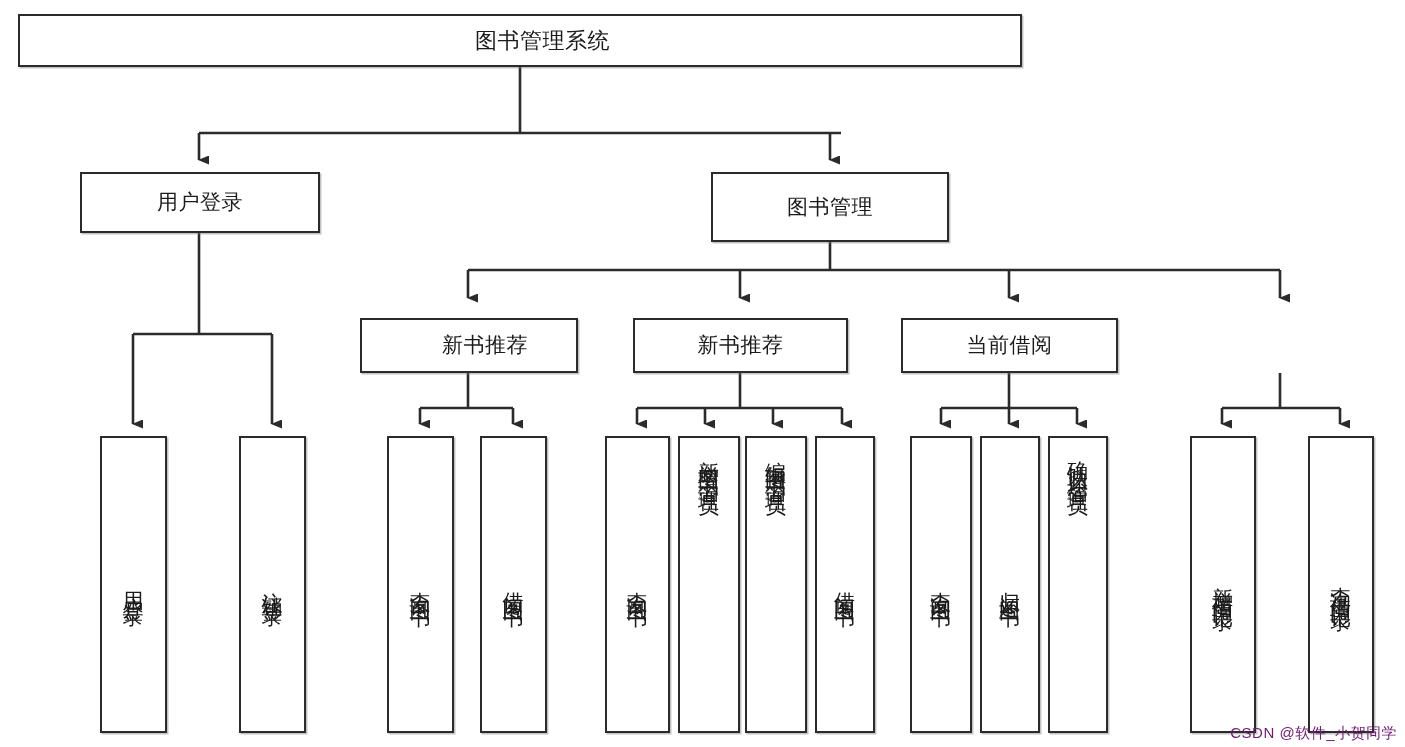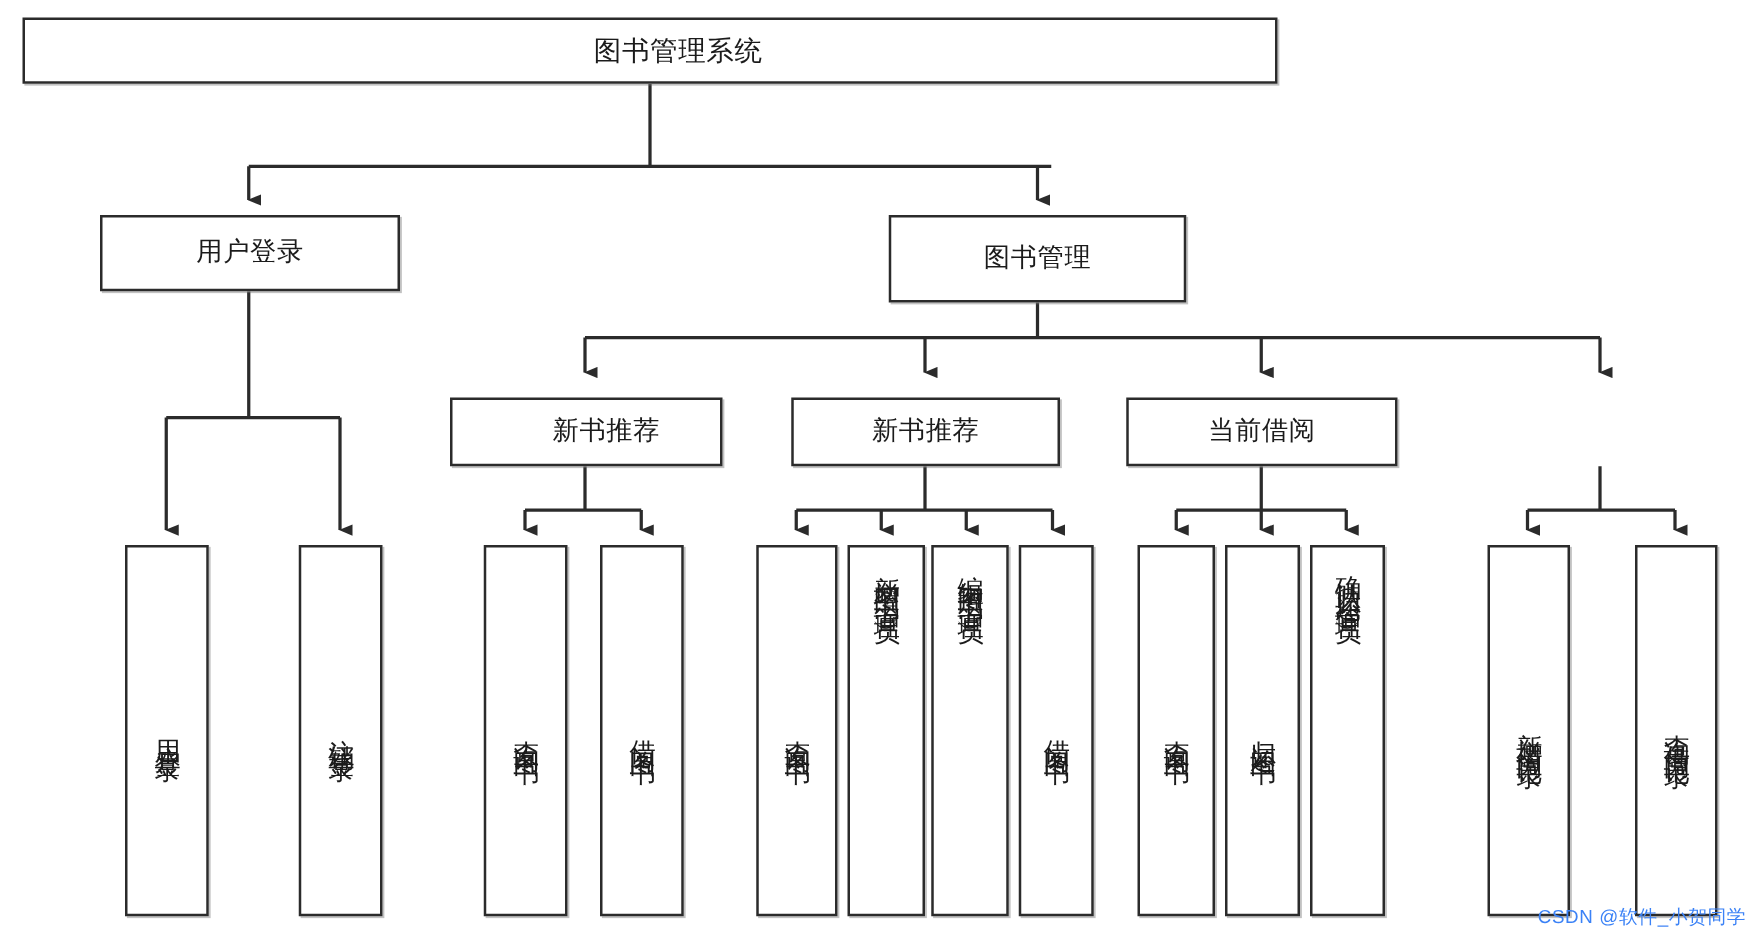--- a/index.html
+++ b/index.html
@@ -66,21 +66,21 @@
     max-height: 100%;
   }
   .node.vert.align-top {
     align-items: flex-start;
   }
   #watermark {
     position: absolute;
     right: 8px;
     bottom: 4px;
     font-size: 15px;
-    color: #3b82f6;
+    color: #701a75;
     letter-spacing: 0.5px;
     user-select: none;
   }
 </style>
 </head>
 <body>
 
 <div id="diagram-canvas">
 
   <svg id="edge-layer" viewBox="0 0 1405 747" width="1405" height="747">

